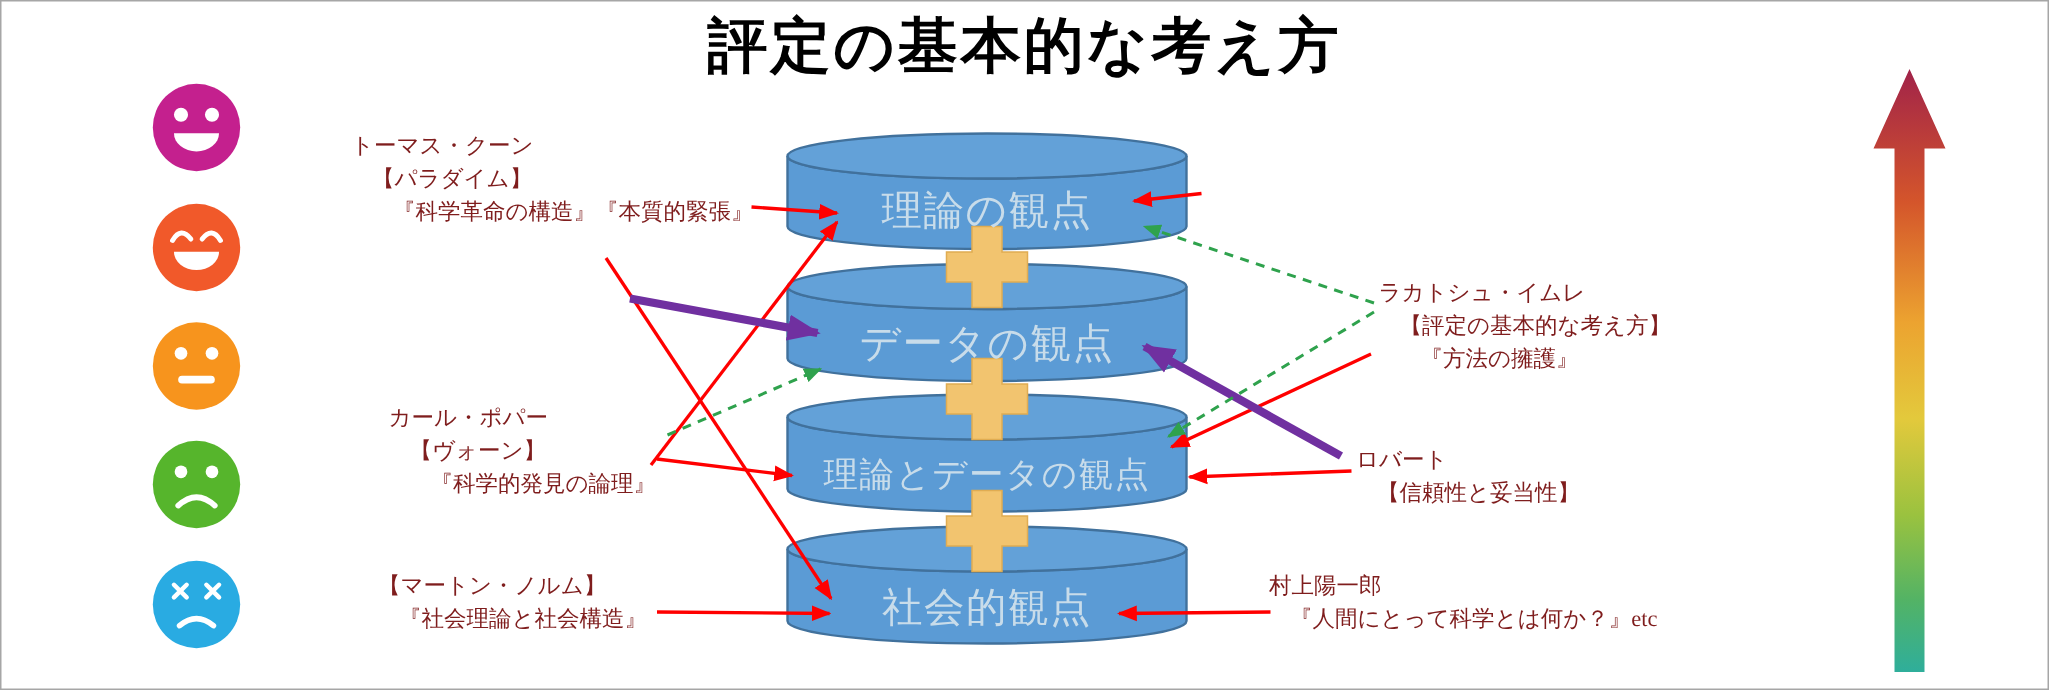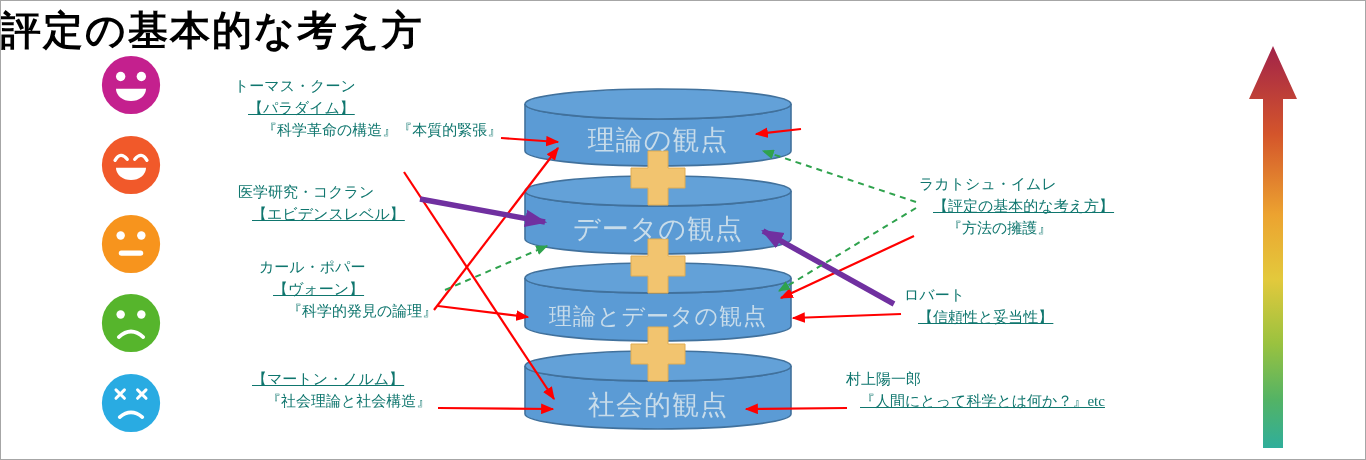--- a/index.html
+++ b/index.html
@@ -1,33 +1,33 @@
 <!DOCTYPE html>
 <html><head>
 <meta charset="utf-8">
 <style>
   html,body{margin:0;padding:0;background:#fff;}
   .stage{position:relative;width:1366px;height:460px;background:#ffffff;border:1px solid #a6a6a6;
          box-sizing:border-box;overflow:hidden;font-family:"Liberation Serif","DejaVu Serif",serif;}
-  .title{position:absolute;top:2px;left:0;right:0;font-size:40px;font-weight:600;
+  .title{position:absolute;top:2px;left:0;right:0;text-align:center;font-size:40px;font-weight:600;
          letter-spacing:2px;color:#000;}
   .face{position:absolute;left:99px;width:62px;height:62px;}
   .face svg{display:block;}
   .overlay{position:absolute;left:0;top:0;pointer-events:none;}
   .cyl{fill:#5B9BD5;stroke:#41719C;stroke-width:1.6;}
   .cyl-top{fill:#63A1D8;stroke:#41719C;stroke-width:1.6;}
   .plus{fill:#F2C46F;stroke:#E0AC52;stroke-width:1;}
   .arrow-red{stroke:#FF0000;stroke-width:2.2;fill:none;}
   .arrow-purple{stroke:#7030A0;stroke-width:5.5;fill:none;}
   .arrow-green{stroke:#2FA24D;stroke-width:2;stroke-dasharray:6 5;fill:none;}
   .cyl-label{position:absolute;left:517px;width:280px;text-align:center;color:#C8DCEA;
              line-height:30px;letter-spacing:1px;}
-  .ann{position:absolute;font-size:15px;line-height:22px;white-space:nowrap;color:#0f766e;}
+  .ann{position:absolute;font-size:15px;line-height:22px;white-space:nowrap;color:#7f1d1d;margin-top:12px;}
   .ann span{display:block;}
-  .ind1{padding-left:14px;text-decoration:underline;}
+  .ind1{padding-left:14px;}
   .ind2{padding-left:28px;}
 </style>
 </head>
 <body>
 
 <div class="stage">
 
   <div class="title">評定の基本的な考え方</div>
 
   <div class="face" style="top:53px">
@@ -137,24 +137,20 @@
   <div class="cyl-label" style="top:124px;font-size:27px">理論の観点</div>
   <div class="cyl-label" style="top:213px;font-size:27px">データの観点</div>
   <div class="cyl-label" style="top:301px;font-size:23px">理論とデータの観点</div>
   <div class="cyl-label" style="top:389px;font-size:27px">社会的観点</div>
 
   <div class="ann" style="left:233px;top:74px">
     <span>トーマス・クーン</span>
     <span class="ind1">【パラダイム】</span>
     <span class="ind2">『科学革命の構造』『本質的緊張』</span>
   </div>
-  <div class="ann" style="left:237px;top:180px">
-    <span>医学研究・コクラン</span>
-    <span class="ind1">【エビデンスレベル】</span>
-  </div>
   <div class="ann" style="left:258px;top:255px">
     <span>カール・ポパー</span>
     <span class="ind1">【ヴォーン】</span>
     <span class="ind2">『科学的発見の論理』</span>
   </div>
   <div class="ann" style="left:237px;top:367px">
     <span class="ind1">【マートン・ノルム】</span>
     <span class="ind2">『社会理論と社会構造』</span>
   </div>
 

